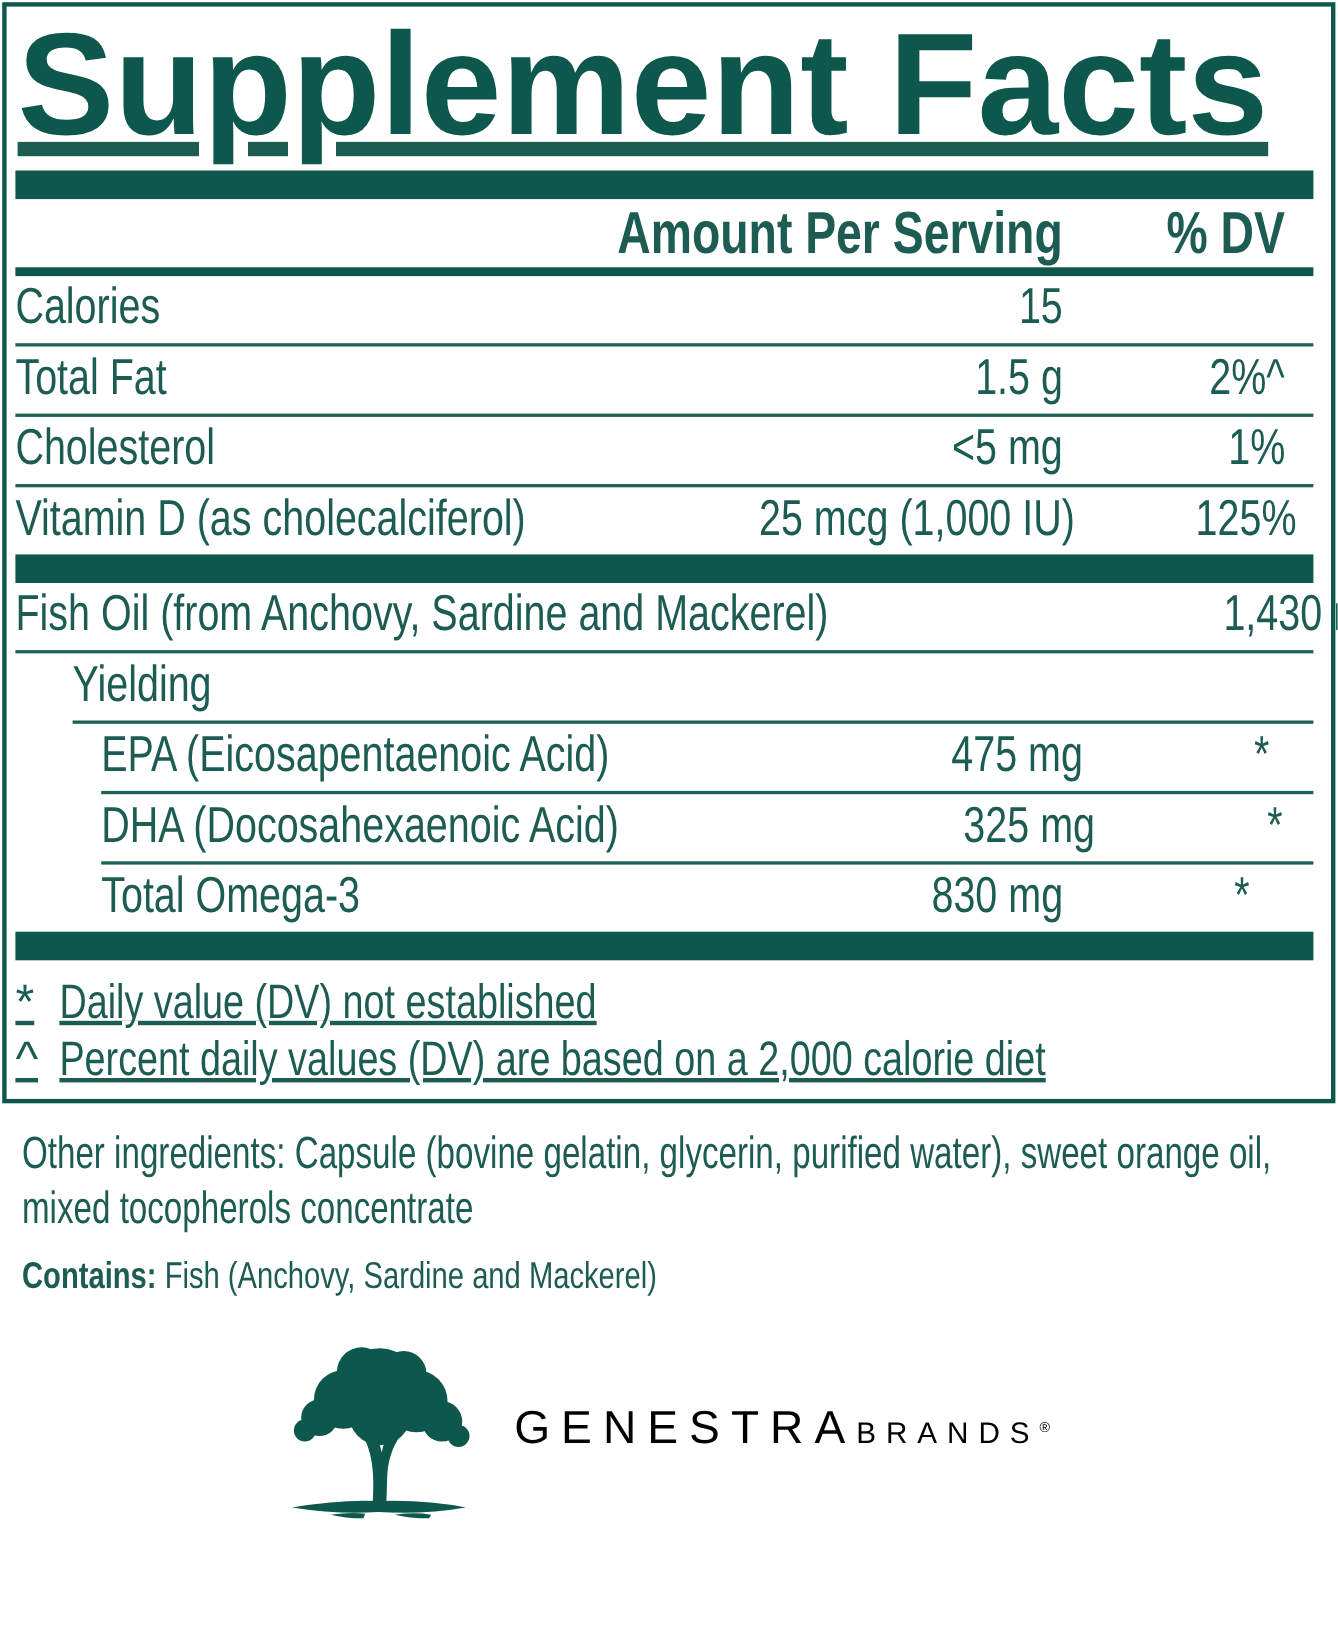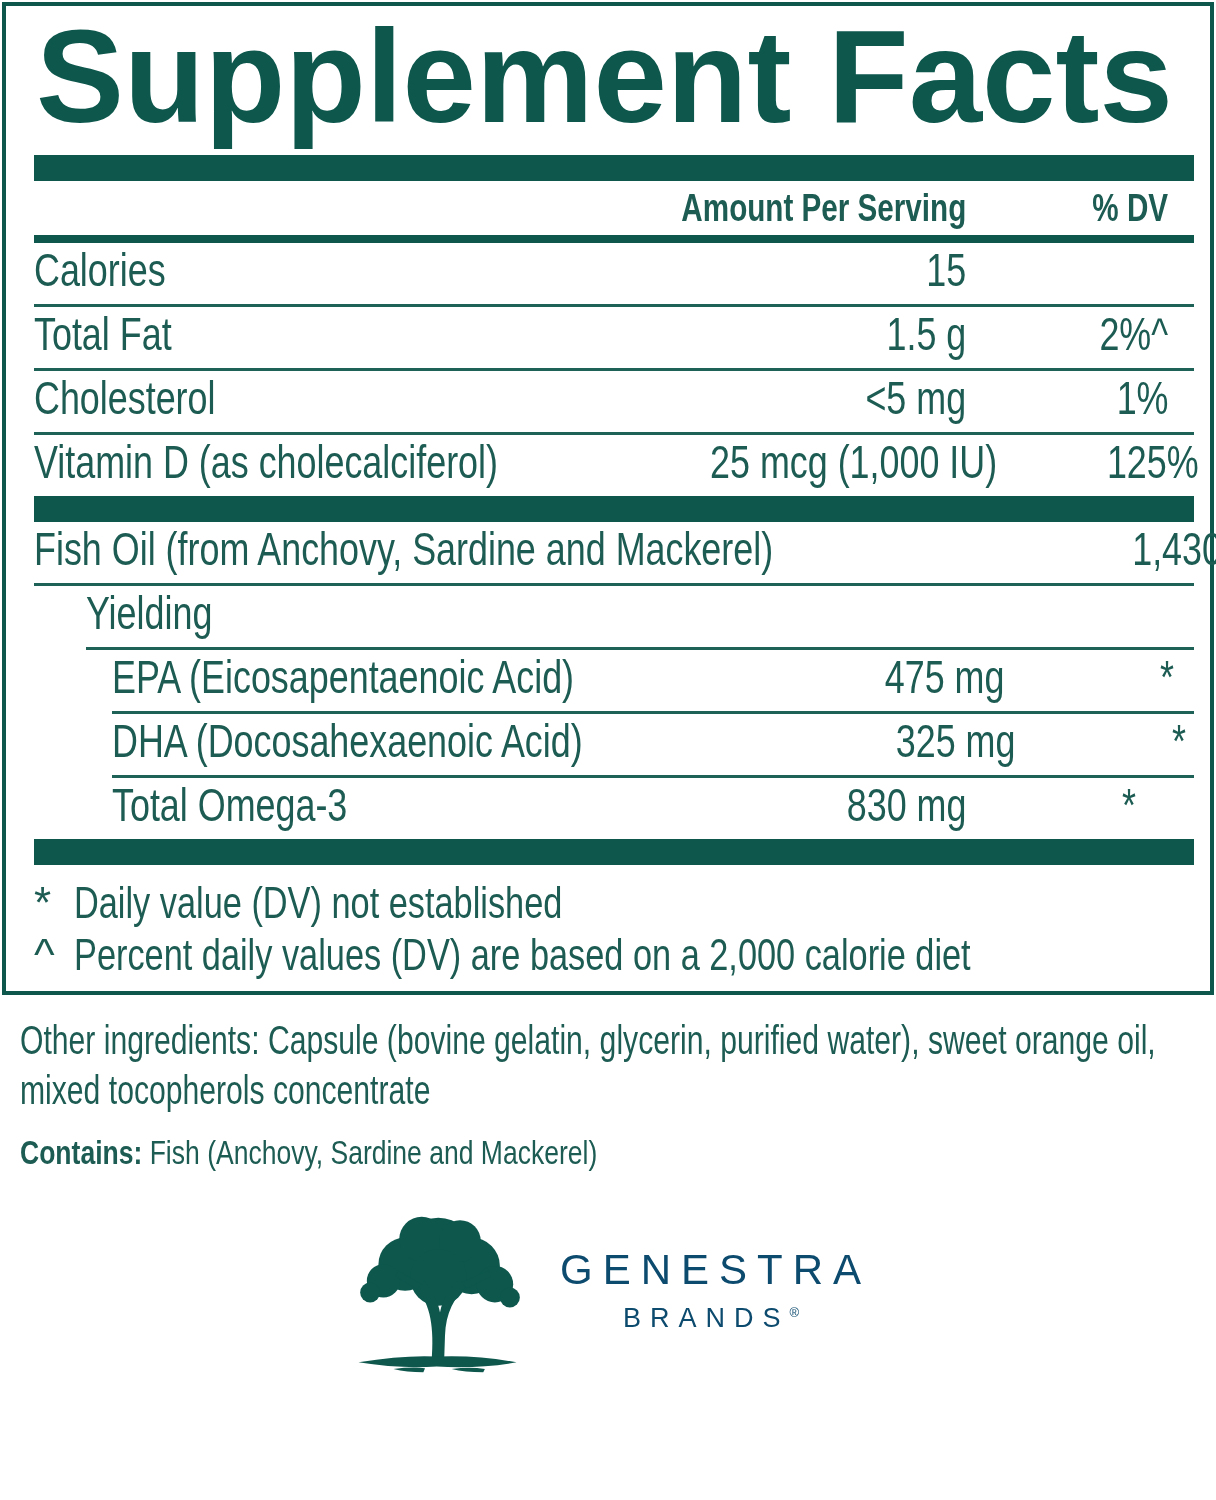--- a/index.html
+++ b/index.html
@@ -4,57 +4,57 @@
 <style>
   html,body{margin:0;padding:0;background:#ffffff;}
   body{
     width:1216px;height:1500px;overflow:hidden;position:relative;
     font-family:"Liberation Sans","DejaVu Sans",sans-serif;
     color:#1d5c53;
   }
   
   .facts-box{
     margin:2px;border:4px solid #0d574d;
-    padding:4px 16px 10px 28px;box-sizing:border-box;
+    padding:4px 16px 10px 8px;box-sizing:border-box;text-decoration:underline;
   }
   .title{
     font-size:132px;font-weight:bold;line-height:0.98;
     color:#0d574d;white-space:nowrap;letter-spacing:0px;
     margin:2px 0 0 2px;
   }
   .serving{margin-top:20px;font-size:46px;line-height:1.14;}
   
   .cl{display:inline-block;transform:scaleX(0.78);transform-origin:0 50%;white-space:nowrap;}
   .cr{display:inline-block;transform:scaleX(0.78);transform-origin:100% 50%;white-space:nowrap;}
   .bar-thick{height:26px;background:#0d574d;margin-top:14px;}
   .bar-med{height:8px;background:#0d574d;}
   .bar-thick.b2,.bar-thick.b3{margin-top:0;}
   
-  .t-head{display:flex;align-items:center;min-height:54px;font-weight:bold;font-size:38px;}
+  .t-head{display:flex;align-items:center;min-height:54px;font-weight:bold;font-size:54px;}
   .t-row{display:flex;align-items:flex-start;min-height:61px;border-bottom:3px solid #1d6157;font-size:46px;}
   .rows-group .t-row:last-child{border-bottom:none;}
   .c-name{flex:1 1 auto;overflow:visible;}
   .c-amt{flex:0 0 300px;text-align:right;white-space:nowrap;}
   .c-dv{flex:0 0 228px;text-align:right;padding-right:26px;box-sizing:border-box;white-space:nowrap;}
   .c-dv.ast{padding-right:58px;}
   .ind-1{margin-left:52px;}
   .ind-2{margin-left:78px;}
   
   .footnotes{margin-top:12px;font-size:44px;}
   .fn{display:flex;min-height:52px;align-items:center;}
   .fn-sym{flex:0 0 40px;}
   
   .below{padding:0 20px;}
   .para{margin:20px 0 18px 0;font-size:41px;line-height:1.22;}
   .wide{display:block;width:136%;transform:scaleX(0.735);transform-origin:0 0;}
   .contains{margin-top:18px;font-size:34px;}
   .bold{font-weight:bold;}
   
   .brand{margin-top:26px;display:flex;justify-content:center;align-items:center;gap:30px;}
-  .brand-text{display:flex;flex-direction:column;align-items:center;color:#0c4a6e;text-align:center;}
+  .brand-text{display:flex;flex-direction:row;align-items:center;color:#000000;text-align:center;}
   .brand-name{font-size:42px;letter-spacing:10px;line-height:1.1;}
   .brand-sub{font-size:27px;letter-spacing:9px;margin-top:10px;}
   .brand-sub sup{font-size:13px;}
   .tree{display:block;}
 </style>
 </head>
 <body>
 
 <div class="facts-box">
 

